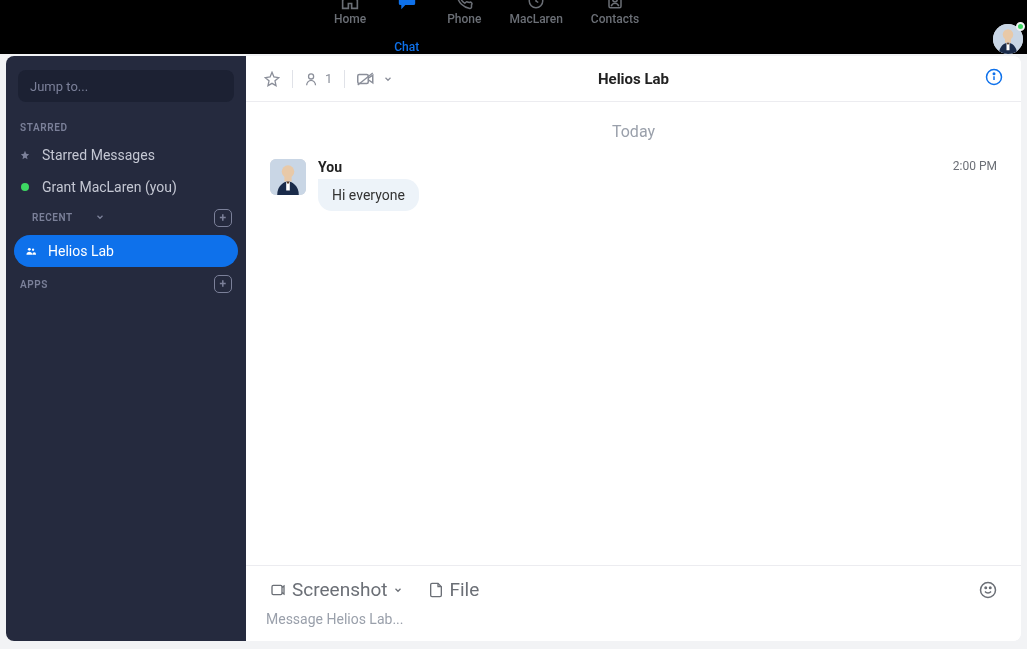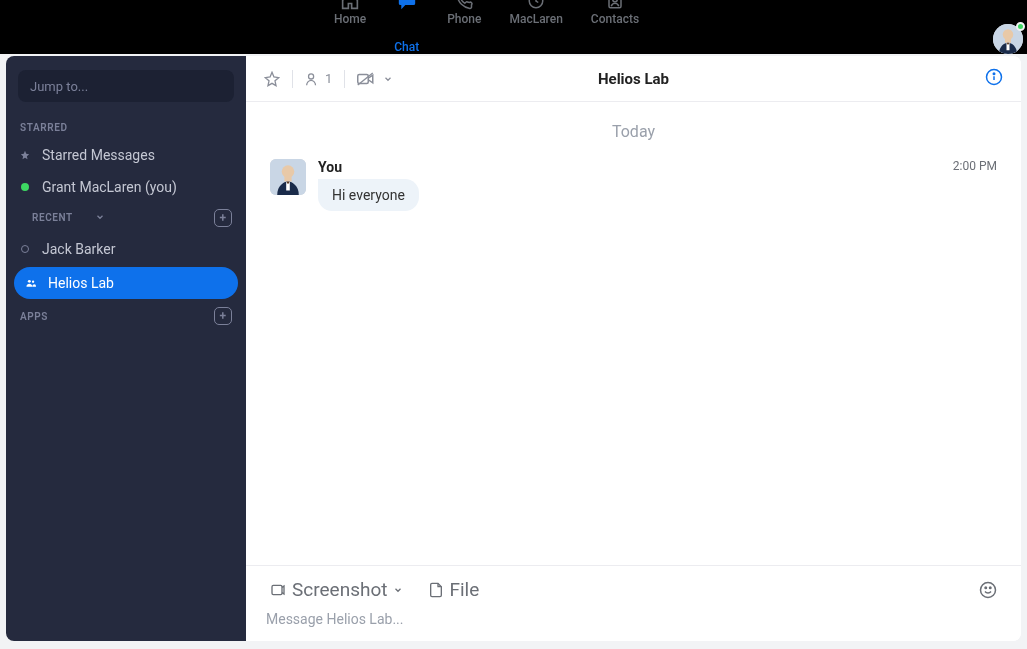--- a/index.html
+++ b/index.html
@@ -373,26 +373,20 @@
         <span class="left">
           <span>RECENT</span>
           <span>
             <svg width="10" height="10" viewBox="0 0 24 24" fill="none" stroke="currentColor" stroke-width="3">
                 <path d="m6 9 6 6 6-6"></path>
               </svg>
           </span>
         </span>
         <span class="add-btn">+</span>
       </div>
-      <div class="side-item">
-        <span class="side-status">
-            <span class="dot-offline"></span>
-          </span>
-        <span>Jack Barker</span>
-      </div>
       <div class="side-item active">
         <span class="side-status">
           <svg width="14" height="12" viewBox="0 0 24 20" fill="currentColor">
               <circle cx="8" cy="6" r="3.5"></circle>
               <circle cx="17" cy="7" r="2.8"></circle>
               <path d="M1 19c0-5 4-7 7-7s7 2 7 7z"></path>
               <path d="M15 19c0-4 2.5-6 5-6s4 2 4 6z"></path>
             </svg>
         </span>
         <span>Helios Lab</span>

